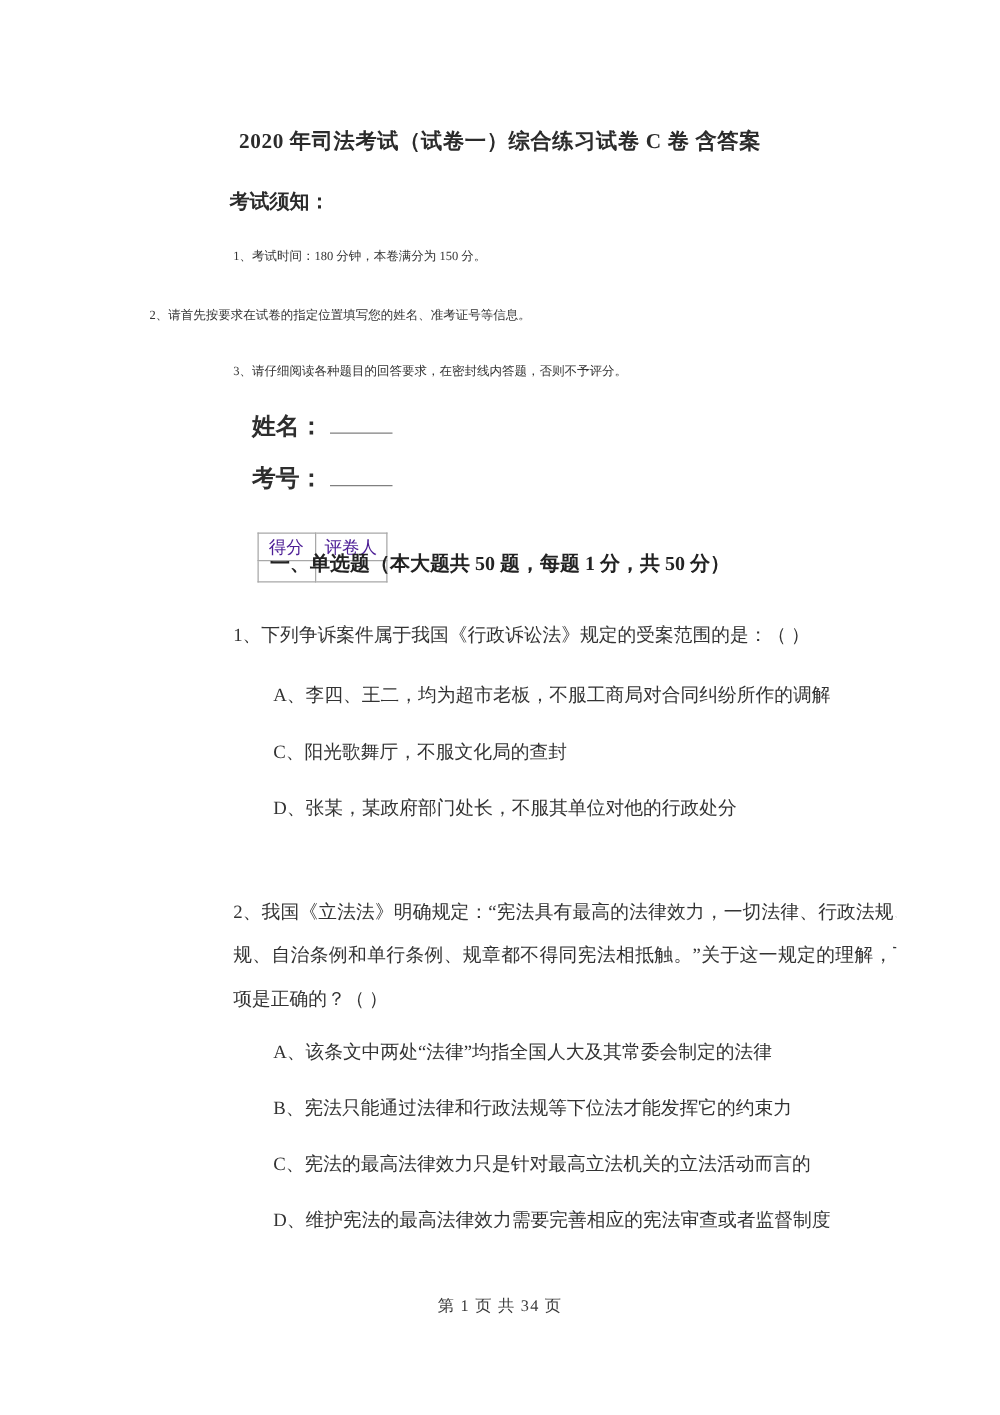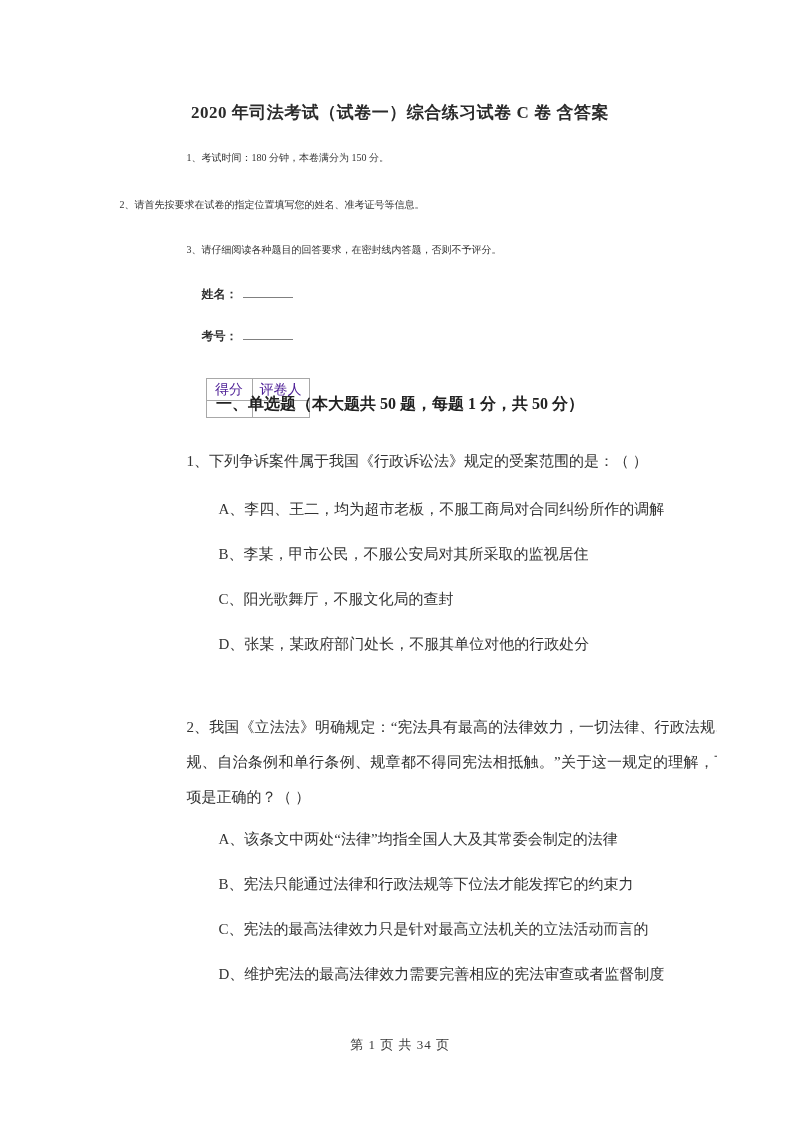--- a/index.html
+++ b/index.html
@@ -33,21 +33,21 @@
   .notice-item {
     margin-left: 103px;
     font-size: 10px;
     line-height: 20px;
   }
   .notice-item.n1 { margin-top: 24px; }
   .notice-item.n2 { margin-top: 27px; margin-left: 36px; }
   .notice-item.n3 { margin-top: 25px; }
   .field-row {
     margin-left: 118px;
-    font-size: 12px;
+    font-size: 19px;
     line-height: 20px;
     font-weight: bold;
     color: #2e2e2e;
   }
   .field-row.name { margin-top: 24px; }
   .field-row.exam { margin-top: 22px; }
   .blank-line {
     display: inline-block;
     width: 50px;
     height: 13px;
@@ -122,20 +122,21 @@
     letter-spacing: 1px;
   }
 </style>
 </head>
 <body>
 
 <div class="page">
 
   <div class="doc-title">2020 年司法考试（试卷一）综合练习试卷 C 卷 含答案</div>
 
+  <div class="notice-heading">考试须知：</div>
 
   <div class="notice-item n1">1、考试时间：180 分钟，本卷满分为 150 分。</div>
   <div class="notice-item n2">2、请首先按要求在试卷的指定位置填写您的姓名、准考证号等信息。</div>
   <div class="notice-item n3">3、请仔细阅读各种题目的回答要求，在密封线内答题，否则不予评分。</div>
 
   <div class="field-row name">
     <span>姓名：</span><span class="blank-line"></span>
   </div>
 
   <div class="field-row exam">
@@ -154,21 +155,20 @@
           <td class="c2"></td>
         </tr>
       </tbody>
     </table>
     <div class="section-heading">一、单选题（本大题共 50 题，每题 1 分，共 50 分）</div>
   </div>
 
   <div class="question-stem q1-stem">1、下列争诉案件属于我国《行政诉讼法》规定的受案范围的是：（      ）</div>
   <div class="q1-options">
     <div class="option first">A、李四、王二，均为超市老板，不服工商局对合同纠纷所作的调解</div>
-    <div class="option">B、李某，甲市公民，不服公安局对其所采取的监视居住</div>
     <div class="option">C、阳光歌舞厅，不服文化局的查封</div>
     <div class="option">D、张某，某政府部门处长，不服其单位对他的行政处分</div>
   </div>
 
   <div class="question-stem q2-stem">2、我国《立法法》明确规定：“宪法具有最高的法律效力，一切法律、行政法规、地方性法规、自治条例和单行条例、规章都不得同宪法相抵触。”关于这一规定的理解，下列哪一选项是正确的？（      ）</div>
   <div class="q2-options">
     <div class="option first">A、该条文中两处“法律”均指全国人大及其常委会制定的法律</div>
     <div class="option">B、宪法只能通过法律和行政法规等下位法才能发挥它的约束力</div>
     <div class="option">C、宪法的最高法律效力只是针对最高立法机关的立法活动而言的</div>
     <div class="option">D、维护宪法的最高法律效力需要完善相应的宪法审查或者监督制度</div>

